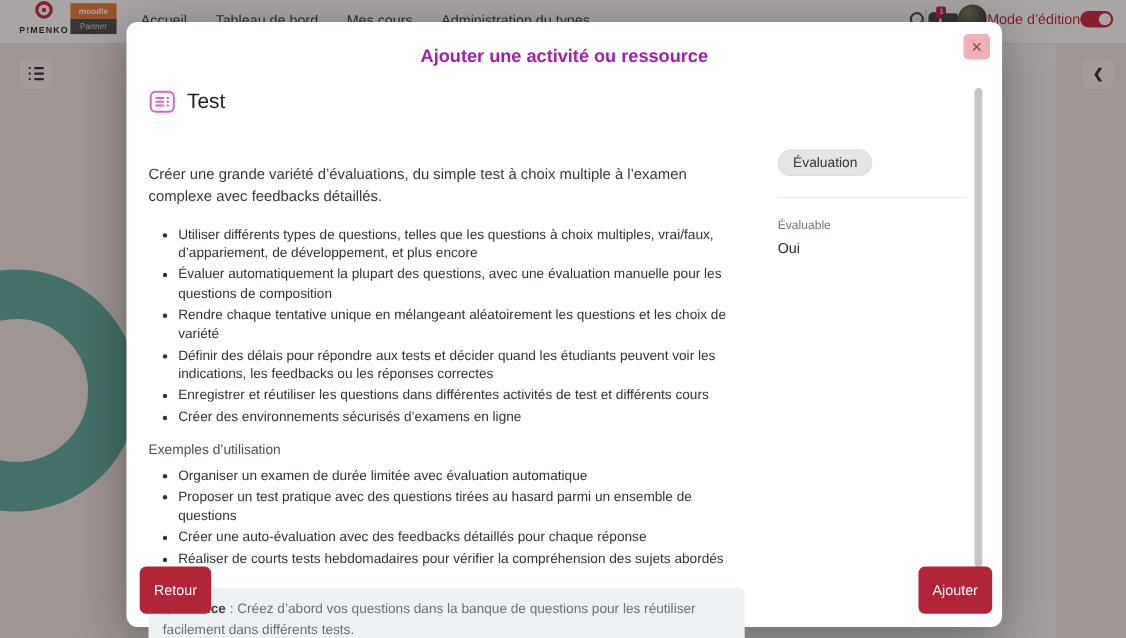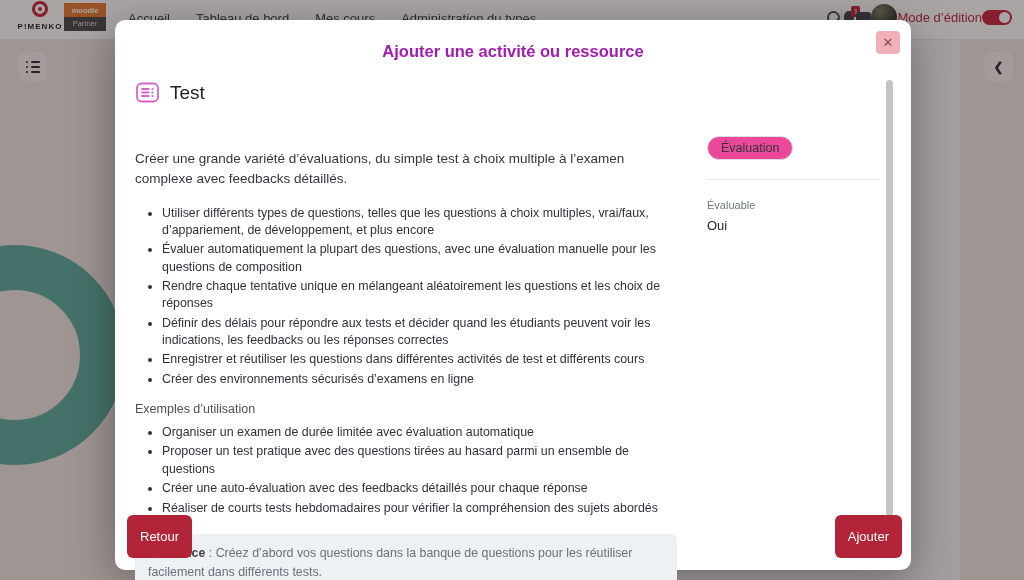--- a/index.html
+++ b/index.html
@@ -63,21 +63,21 @@
   .act-name { font-size:19px; color:#1d2125; }
   .act-desc { font-size:13.5px; line-height:1.5; color:#33383d; margin-bottom:15px;margin-top:44px; }
   .sec-label { font-size:12.5px; color:#495057; margin-bottom:8px; }
   .feat-list { margin:0 0 14px 0; padding-left:27px; font-size:12.4px; line-height:1.4; color:#2e3338; }
   .feat-list li { margin-bottom:2px; }
   .tip-box { background:#eef1f3; border-radius:6px; padding:10px 13px; font-size:12.4px; line-height:1.5; color:#68707a; margin-top:17px; }
   .tip-label { font-weight:bold; color:#3c4248; }
   .bulb { display:inline-block; vertical-align:-2px; margin-right:5px; }
 
   .body-right { position:absolute; left:592px; top:116px; width:186px; }
-  .cat-badge { display:inline-block; border:1px solid #dadfe4; border-radius:20px; padding:4px 13px; font-size:12.5px; color:#2f353a; background:#ec4899; }
+  .cat-badge { display:inline-block; border:1px solid #dadfe4; border-radius:20px; padding:4px 13px; font-size:12.5px; color:#2f353a; background:#e5e5e5; }
   .right-divider { margin-top:19px; border-top:1px solid #e6e9ec; width:172px; }
   .meta-label { margin-top:19px; font-size:11px; color:#70787f; }
   .meta-value { margin-top:7px; font-size:13px; color:#23282d; }
 
   .scroll-thumb { position:absolute; left:771px; top:60px; width:7px; height:436px; background:#c4c4c4; border-radius:4px; }
 
   .modal-btn { position:absolute; bottom:12px; background:#b22437; color:#ffffff; border:none; border-radius:6px;
                padding:14px 13px; font-size:13px; font-family:"Liberation Sans", sans-serif; cursor:pointer; }
   .btn-back { left:12px; }
   .btn-add { right:9px; }
@@ -150,21 +150,21 @@
           <circle cx="17.5" cy="16" r="1.1" fill="#d664c8"></circle>
         </svg>
         <span class="act-name">Test</span>
       </div>
 
       <p class="act-desc">Créer une grande variété d’évaluations, du simple test à choix multiple à l’examen complexe avec feedbacks détaillés.</p>
 
       <ul class="feat-list">
           <li>Utiliser différents types de questions, telles que les questions à choix multiples, vrai/faux, d’appariement, de développement, et plus encore</li>
           <li>Évaluer automatiquement la plupart des questions, avec une évaluation manuelle pour les questions de composition</li>
-          <li>Rendre chaque tentative unique en mélangeant aléatoirement les questions et les choix de réponses</li>
+          <li>Rendre chaque tentative unique en mélangeant aléatoirement les questions et les choix de variété</li>
           <li>Définir des délais pour répondre aux tests et décider quand les étudiants peuvent voir les indications, les feedbacks ou les réponses correctes</li>
           <li>Enregistrer et réutiliser les questions dans différentes activités de test et différents cours</li>
           <li>Créer des environnements sécurisés d’examens en ligne</li>
         </ul>
 
       <div class="sec-label">Exemples d’utilisation</div>
       <ul class="feat-list">
           <li>Organiser un examen de durée limitée avec évaluation automatique</li>
           <li>Proposer un test pratique avec des questions tirées au hasard parmi un ensemble de questions</li>
           <li>Créer une auto-évaluation avec des feedbacks détaillés pour chaque réponse</li>

